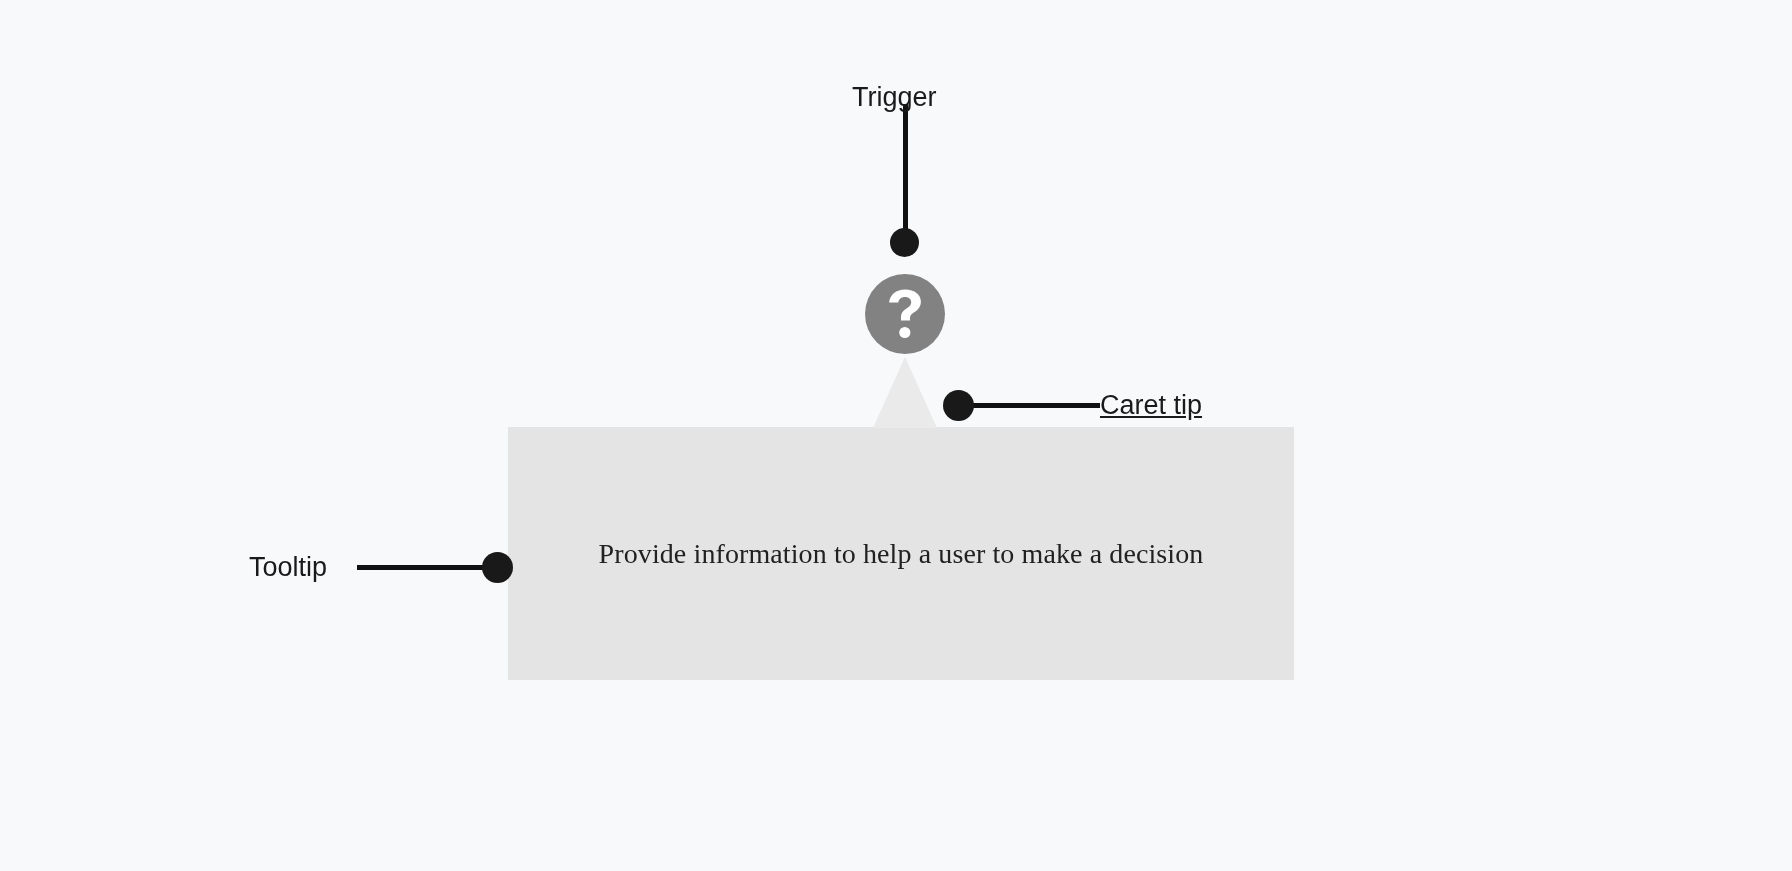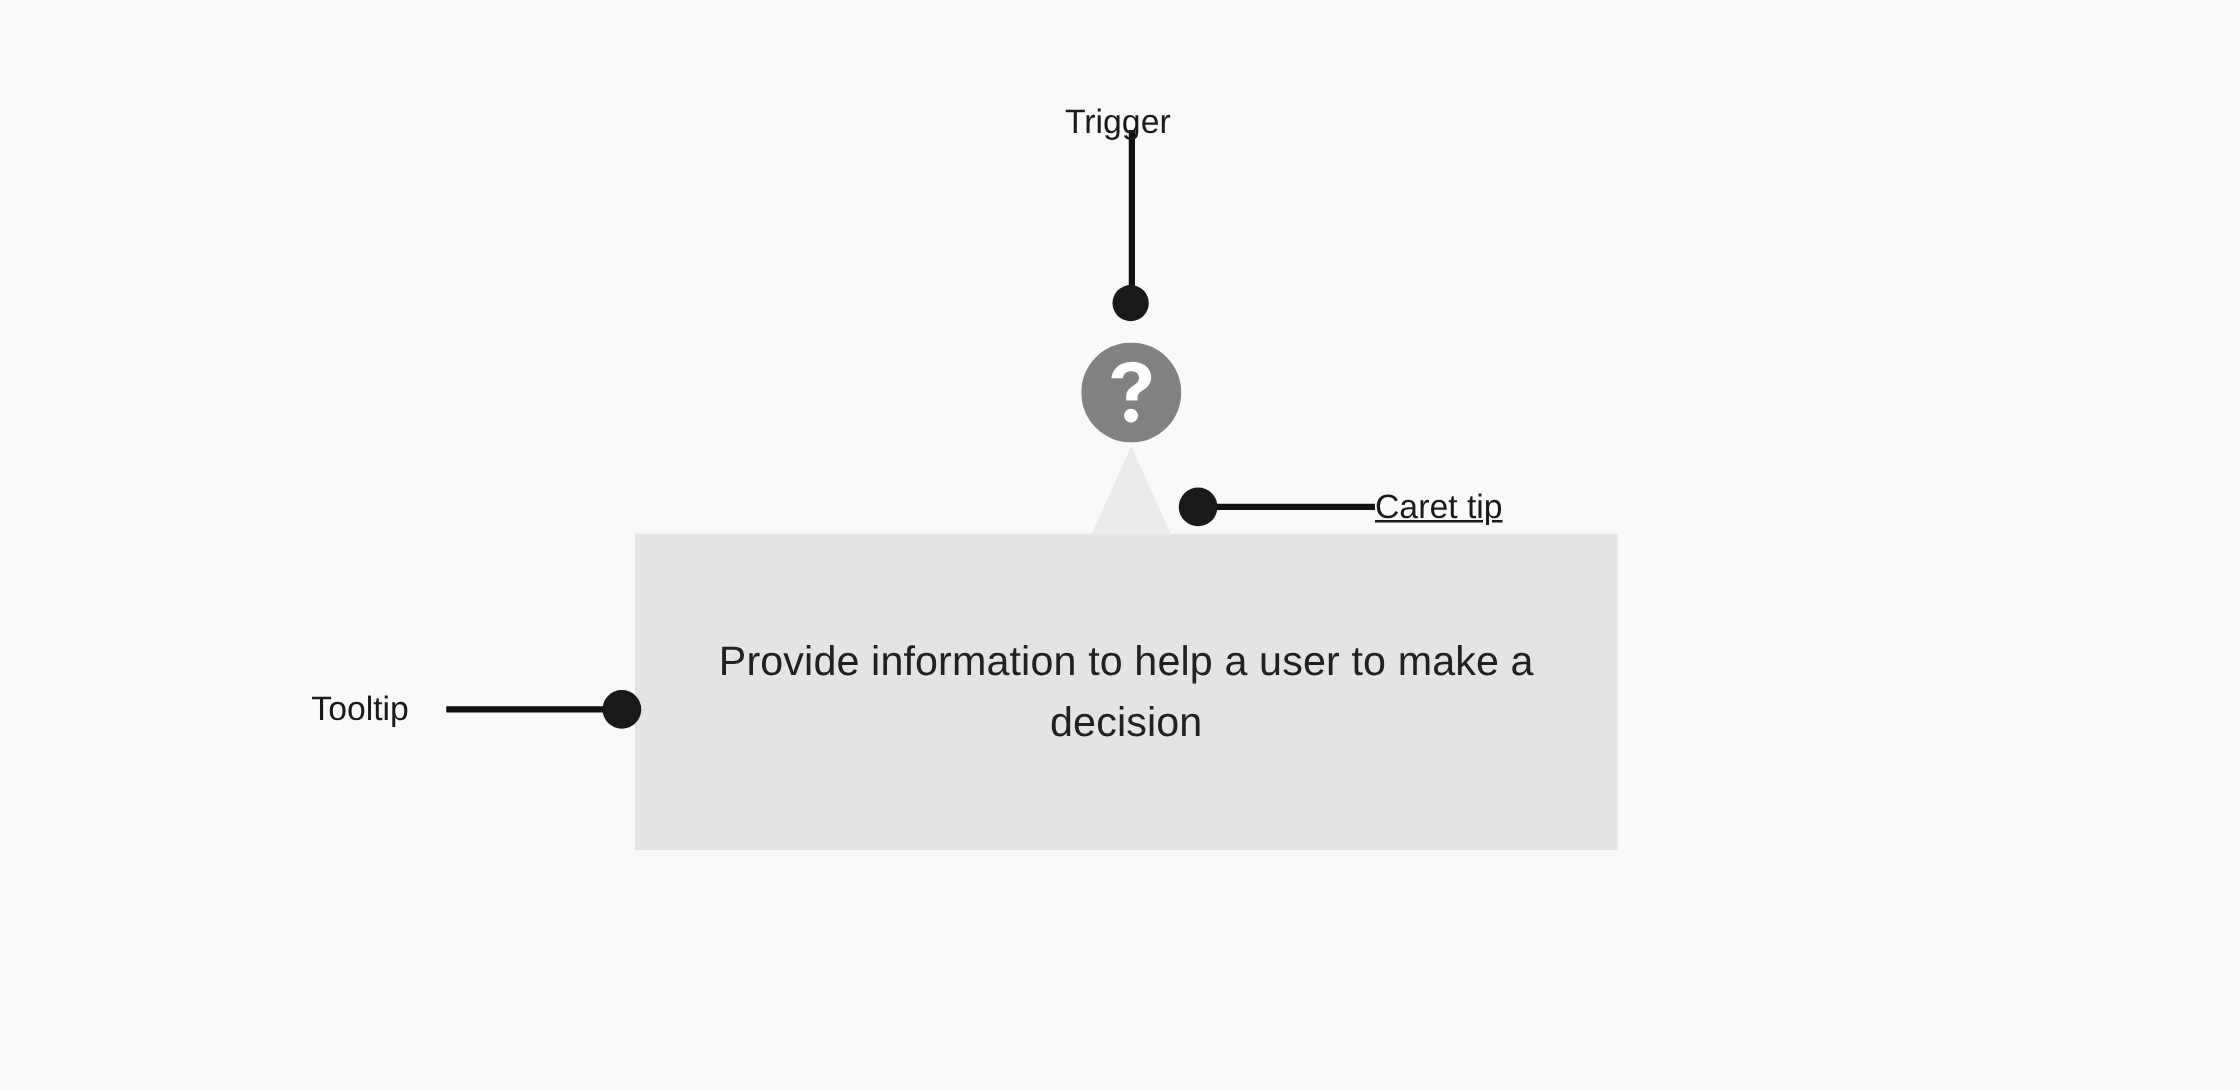--- a/index.html
+++ b/index.html
@@ -30,27 +30,28 @@
     width: 786px;
     height: 253px;
     background: #e4e4e4;
     display: flex;
     align-items: center;
     justify-content: center;
     box-sizing: border-box;
     padding: 0 42px;
   }
   .tooltip-text {
-    font-size: 33px;
+    font-size: 28px;
     line-height: 1.48;
     color: #212121;
     text-align: center;
     font-weight: 400;
     letter-spacing: 0.1px;
     max-width: 700px;
+    font-family: Liberation Serif, serif;
   }
 
   
   .caret {
     position: absolute;
     left: 873px;
     top: 357px;
     width: 0;
     height: 0;
     border-left: 32px solid transparent;

